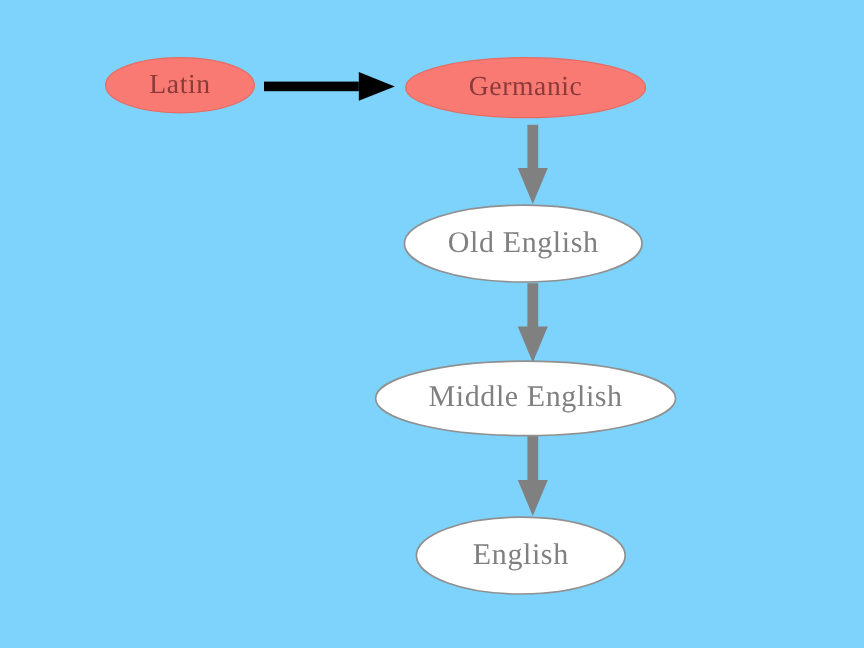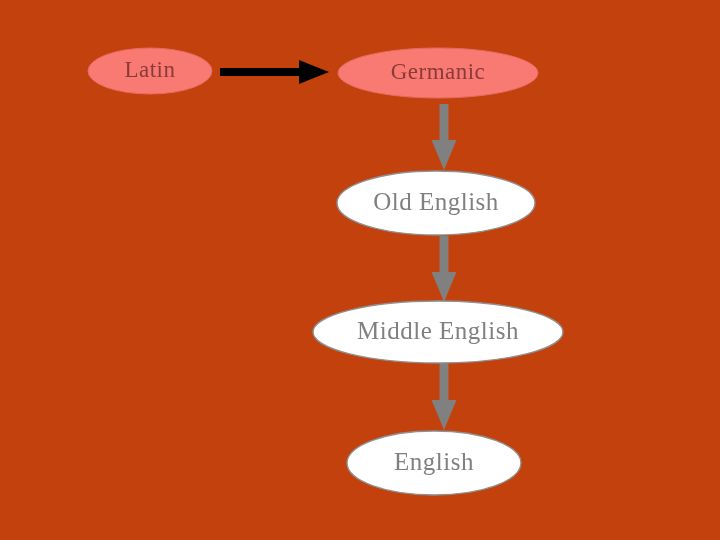--- a/index.html
+++ b/index.html
@@ -8,21 +8,21 @@
     padding: 0;
     background: #ffffff;
   }
   body {
     font-family: "Liberation Serif", "DejaVu Serif", serif;
   }
   #canvas {
     position: relative;
     width: 720px;
     height: 540px;
-    background: #c2410c;
+    background: #7dd3fc;
     overflow: hidden;
   }
   #diagram-svg {
     position: absolute;
     left: 0;
     top: 0;
     width: 720px;
     height: 540px;
   }
   .node-label {

